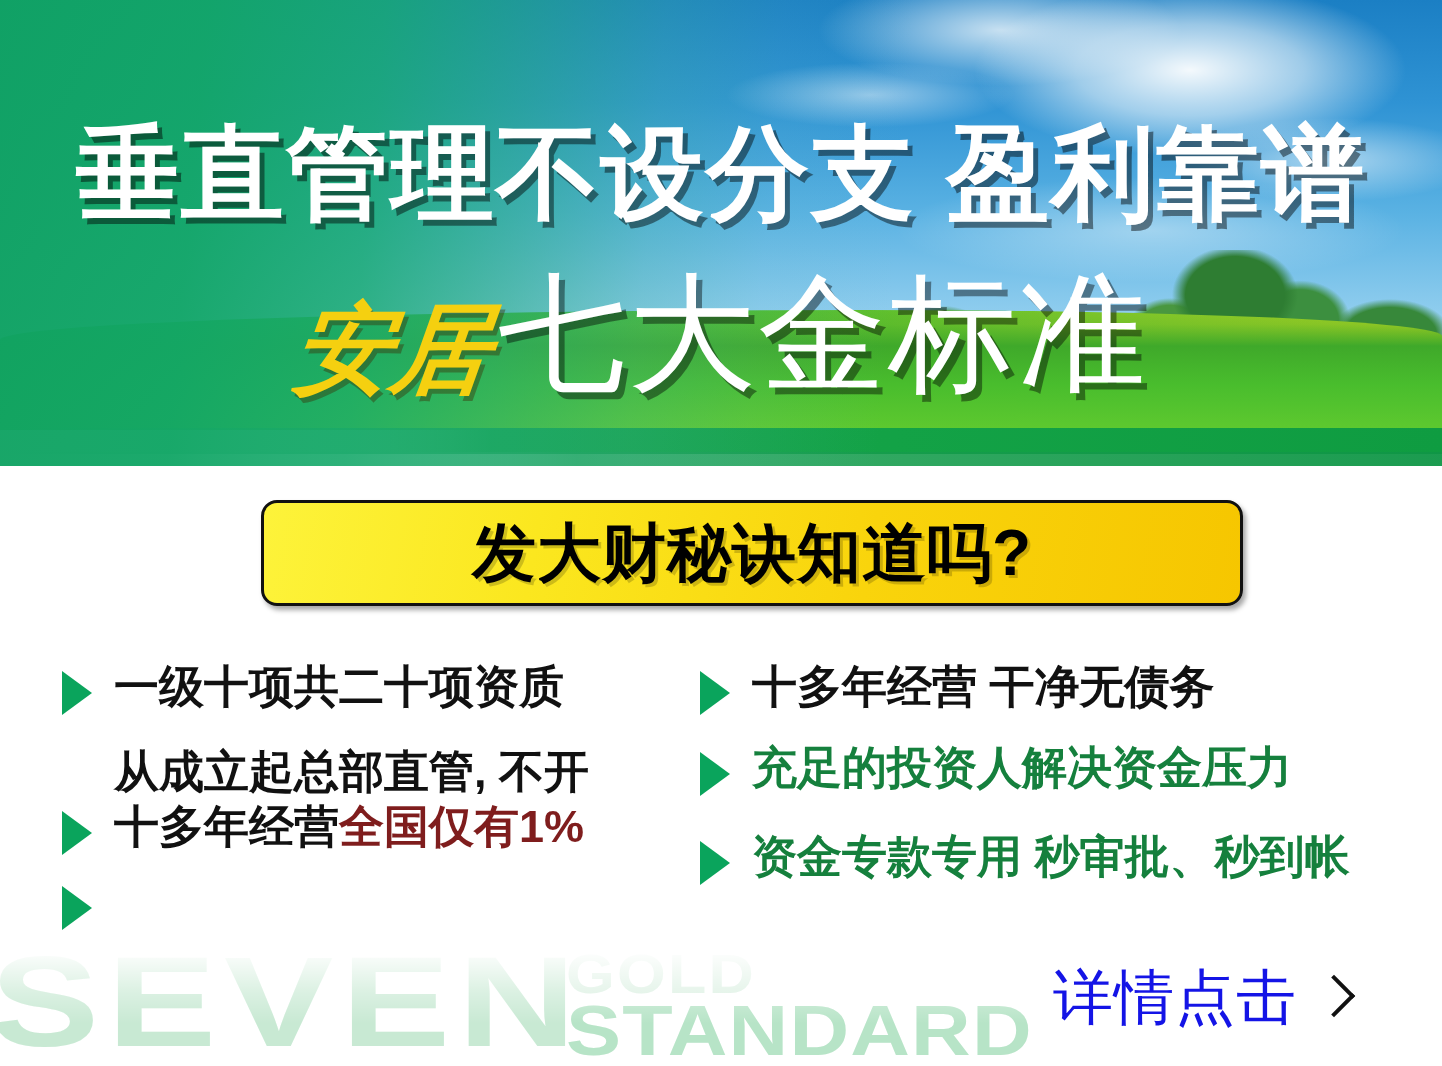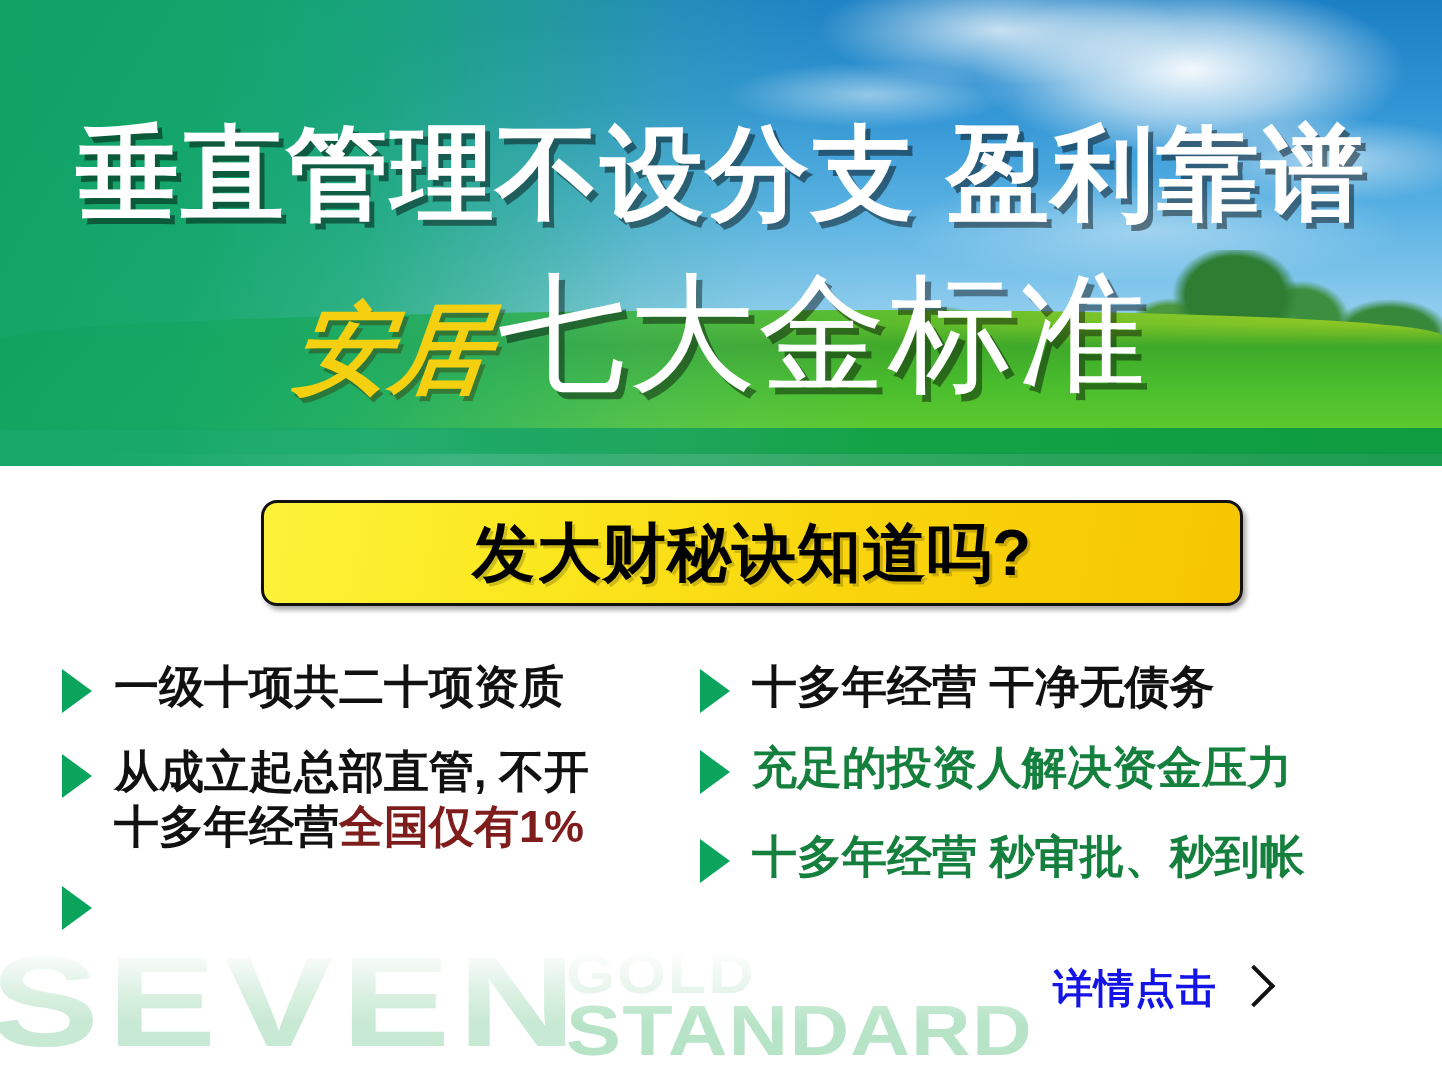--- a/index.html
+++ b/index.html
@@ -181,21 +181,21 @@
     position: absolute;
     left: 0; top: 660px;
     width: 1442px;
     height: 330px;
   }
   .col-left  { position: absolute; left: 62px;  top: 0; width: 640px; }
   .col-right { position: absolute; left: 700px; top: 0; width: 700px; }
 
   .feature-row {
     display: flex;
-    align-items: flex-start;
+    align-items: flex-end;
     margin-bottom: 26px;
   }
   .bullet {
     flex: 0 0 auto;
     width: 0; height: 0;
     border-style: solid;
     border-width: 22px 0 22px 30px;
     border-color: transparent transparent transparent #0aa45c;
     margin-right: 22px;
     margin-top: 9px;
@@ -267,22 +267,22 @@
   
   .cta {
     position: absolute;
     left: 1053px; top: 968px;
     display: flex;
     align-items: center;
     gap: 22px;
     cursor: pointer;
   }
   .cta-text {
-    font-size: 40px;
-    font-weight: bold;
+    font-size: 60px;
+    font-weight: normal;
     color: #1414e6;
     letter-spacing: 1px;
     line-height: 1;
     white-space: nowrap;
   }
   .cta-chevron {
     width: 26px; height: 26px;
     border-top: 4px solid #111111;
     border-right: 4px solid #111111;
     transform: rotate(45deg);
@@ -343,21 +343,21 @@
         <span class="feature-text">十多年经营  干净无债务</span>
       </div>
 
       <div class="feature-row rr-1">
         <span class="bullet"></span>
         <span class="feature-text green">充足的投资人解决资金压力</span>
       </div>
 
       <div class="feature-row">
         <span class="bullet"></span>
-        <span class="feature-text green">十多年经营  秒审批、秒到帐</span>
+        <span class="feature-text green">资金专款专用  秒审批、秒到帐</span>
       </div>
 
     </div>
   </div>
 
   <div class="watermark">
     <div class="wm-seven">SEVEN</div>
     <div class="wm-gold">GOLD</div>
     <div class="wm-standards">STANDARDS</div>
     <div class="wm-mask"></div>

